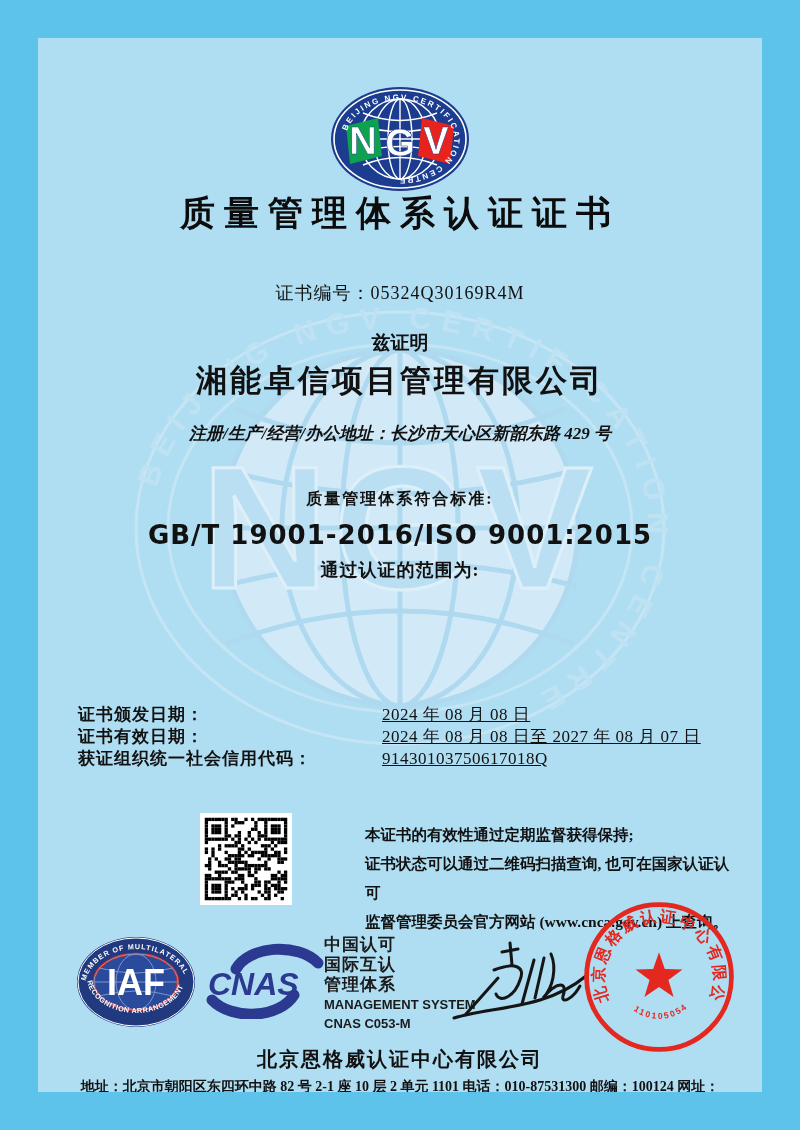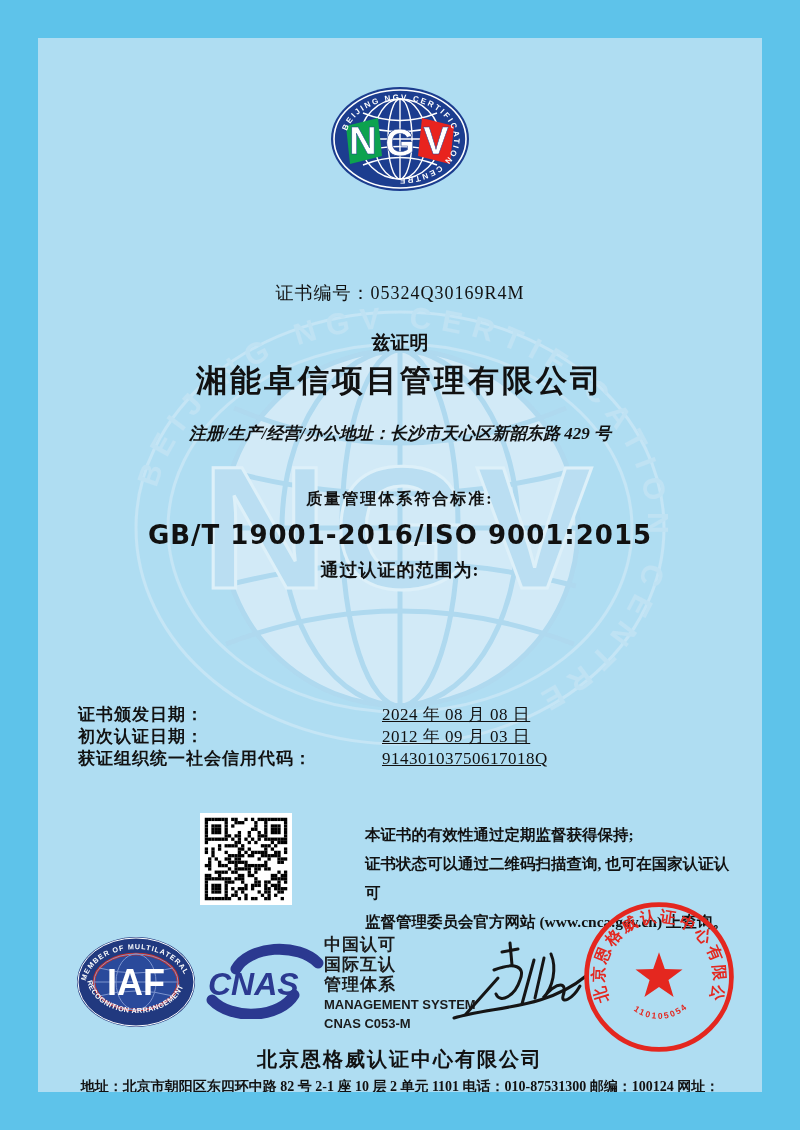--- a/index.html
+++ b/index.html
@@ -89,36 +89,37 @@
         <text x="106" y="68" text-anchor="middle">V</text>
       </g>
       <defs>
           <path id="logoring" d="M 16,53 a 54,39 0 1 1 108,0 a 54,39 0 1 1 -108,0"></path>
         </defs>
       <text font-size="8" font-weight="bold" fill="#fff" letter-spacing="2">
         <textPath href="#logoring" startOffset="8">BEIJING   NGV   CERTIFICATION   CENTRE</textPath>
       </text>
     </svg>
 
+    <div class="abs centered cert-title cjk">质量管理体系认证证书</div>
     <div class="abs centered certno cjk">证书编号：05324Q30169R4M</div>
     <div class="abs centered declare cjk">兹证明</div>
     <div class="abs centered company cjk">湘能卓信项目管理有限公司</div>
     <div class="abs centered addr cjk">注册/生产/经营/办公地址：长沙市天心区新韶东路 429 号</div>
     <div class="abs centered stdlabel cjk">质量管理体系符合标准:</div>
     <div class="abs centered stdvalue">GB/T 19001-2016/ISO 9001:2015</div>
     <div class="abs centered scopelabel cjk">通过认证的范围为:</div>
 
     <div class="abs dates">
       <div class="daterow">
         <span class="lbl cjk">证书颁发日期：</span>
         <span class="val cjk">2024 年 08 月 08 日</span>
       </div>
       <div class="daterow">
-        <span class="lbl cjk">初次认证日期：</span>
-        <span class="val cjk">2012 年 09 月 03 日</span>
+        <span class="lbl cjk">证书有效日期：</span>
+        <span class="val cjk">2024 年 08 月 08 日至 2027 年 08 月 07 日</span>
       </div>
       <div class="daterow">
         <span class="lbl cjk">获证组织统一社会信用代码：</span>
         <span class="val cjk">91430103750617018Q</span>
       </div>
     </div>
 
     <div class="abs qrblock">
       <svg id="qr-svg" width="92" height="92" viewBox="0 0 92 92">
           <rect x="4.75" y="4.75" width="3.3" height="3.3" fill="#000"></rect>

